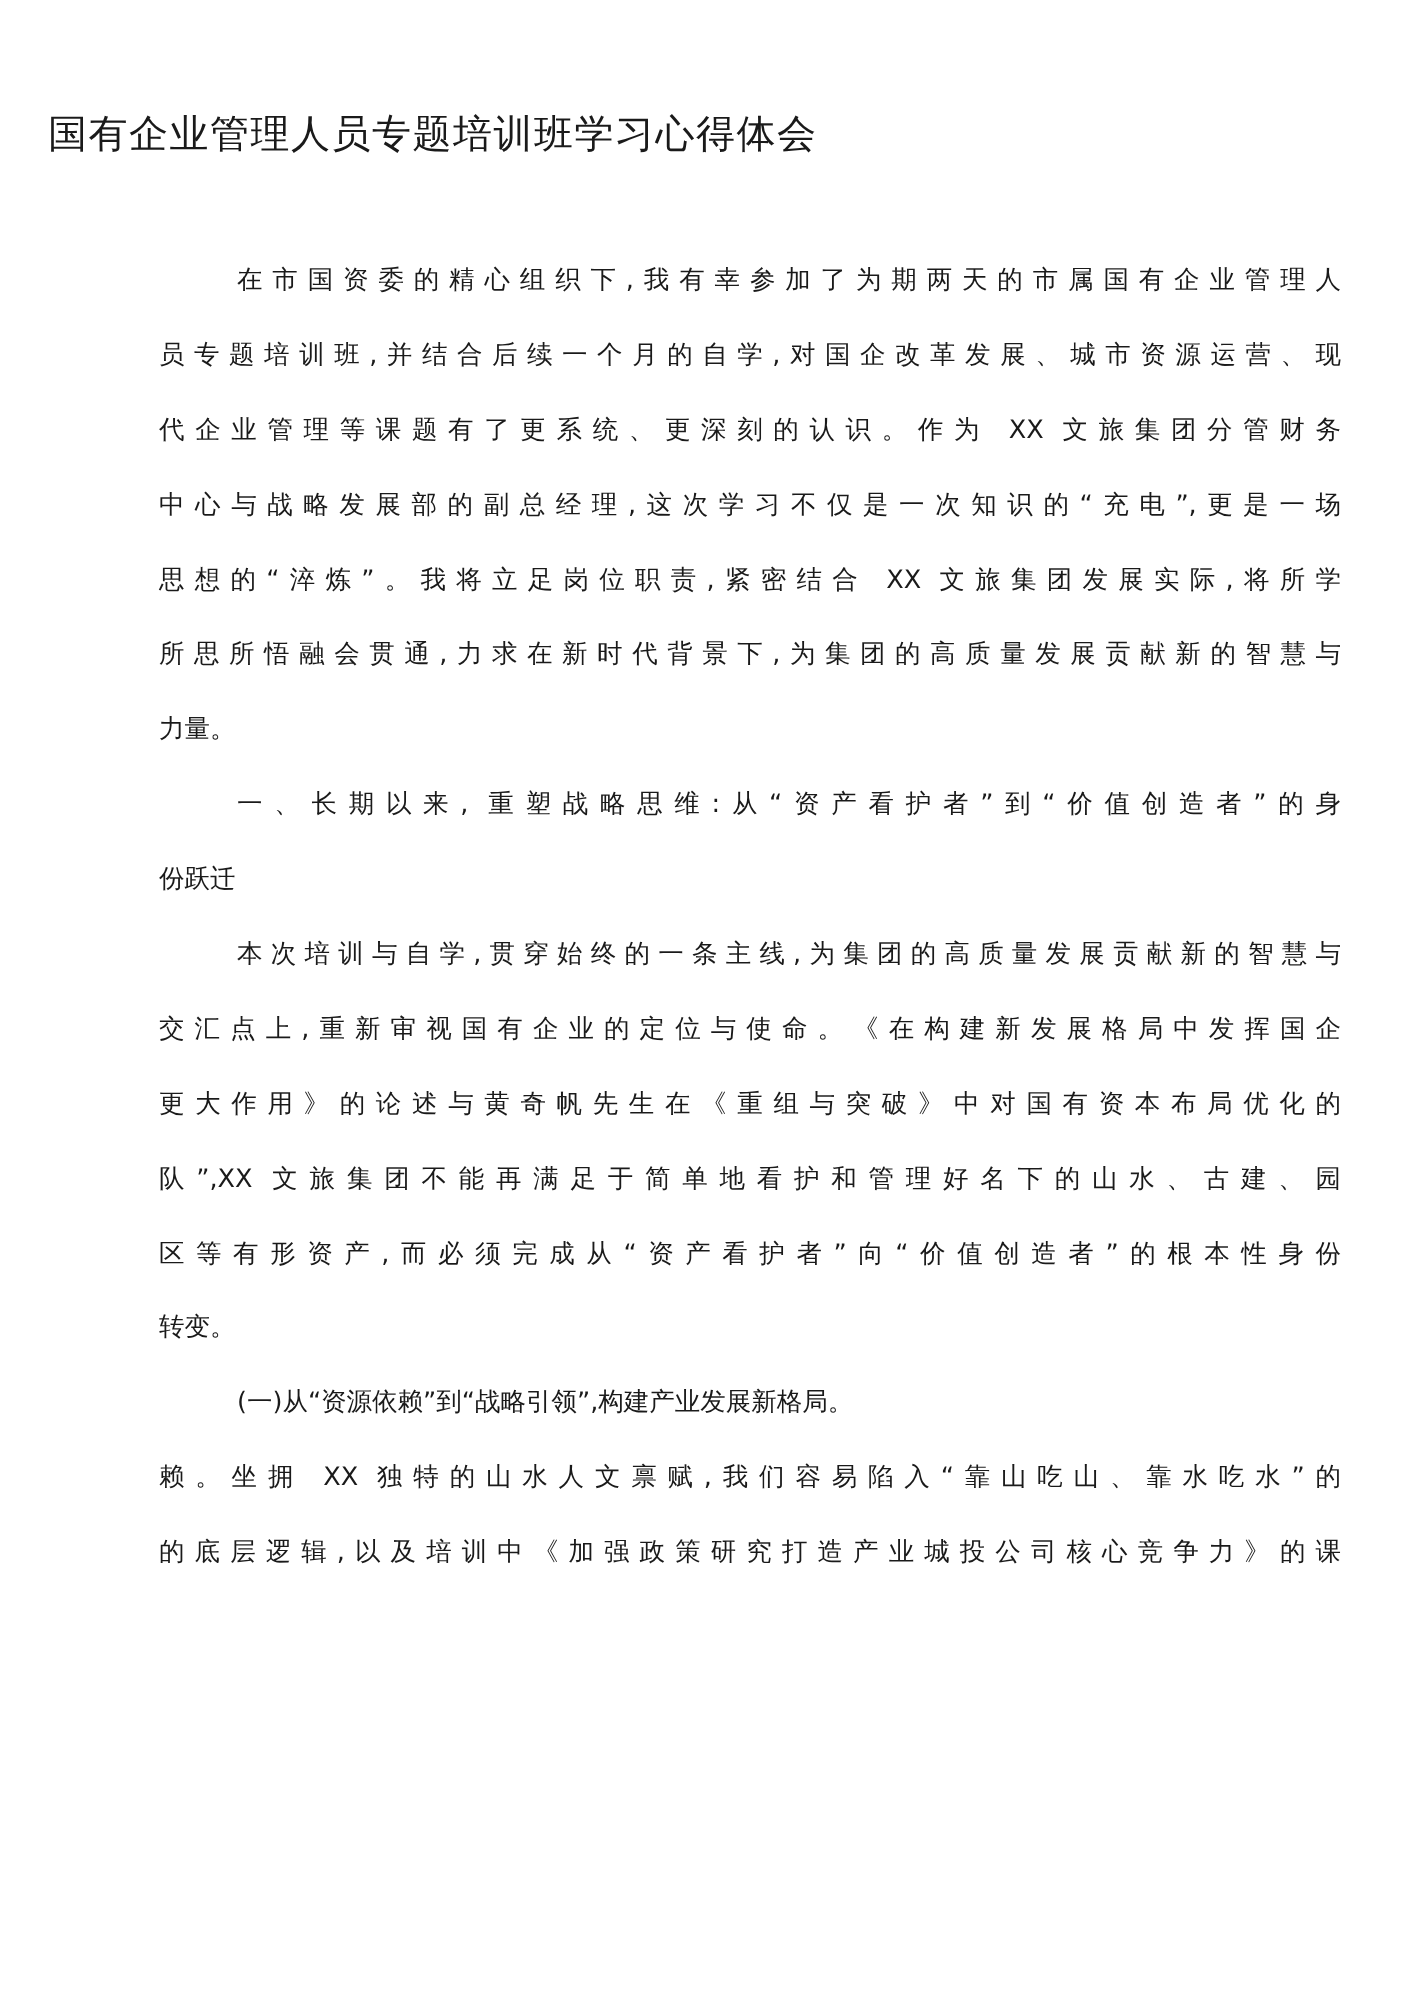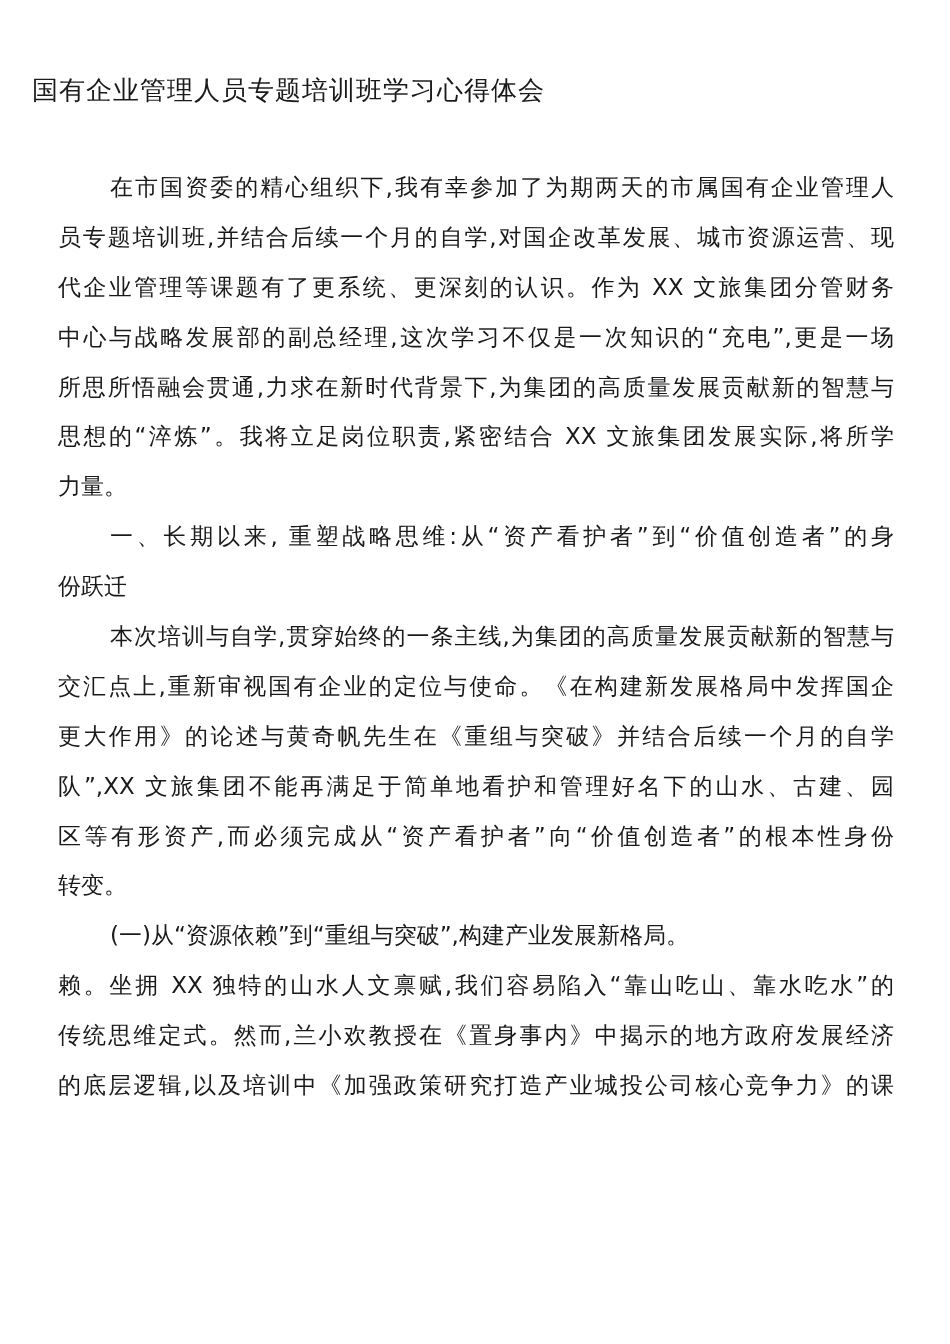--- a/index.html
+++ b/index.html
@@ -39,25 +39,26 @@
     }
     .body {
       position: absolute;
       left: 58px;
       top: 166px;
       width: 836px;
     }
     .line {
       height: 49.9px;
       line-height: 42px;
-      font-size: 23px;
+      font-size: 17px;
       white-space: nowrap;
       text-align: justify;
       text-align-last: justify;
       overflow: visible;
+      margin-left: 48px;
     }
     .line.indent {
       padding-left: 52px;
     }
     .line.last {
       text-align-last: left;
     }
   </style>
 </head>
 <body>
@@ -65,34 +66,33 @@
 <div class="page">
 
   <h1 class="title">国有企业管理人员专题培训班学习心得体会</h1>
 
   <div class="body">
 
     <div class="line indent">在市国资委的精心组织下,我有幸参加了为期两天的市属国有企业管理人</div>
     <div class="line">员专题培训班,并结合后续一个月的自学,对国企改革发展、城市资源运营、现</div>
     <div class="line">代企业管理等课题有了更系统、更深刻的认识。作为 XX 文旅集团分管财务</div>
     <div class="line">中心与战略发展部的副总经理,这次学习不仅是一次知识的“充电”,更是一场</div>
+    <div class="line">思想的“淬炼”。我将立足岗位职责,紧密结合 XX 文旅集团发展实际,将所学</div>
     <div class="line">所思所悟融会贯通,力求在新时代背景下,为集团的高质量发展贡献新的智慧与</div>
-    <div class="line">思想的“淬炼”。我将立足岗位职责,紧密结合 XX 文旅集团发展实际,将所学</div>
     <div class="line last">力量。</div>
 
     <div class="line indent">一、长期以来, 重塑战略思维:从“资产看护者”到“价值创造者”的身</div>
     <div class="line last">份跃迁</div>
 
     <div class="line indent">本次培训与自学,贯穿始终的一条主线,为集团的高质量发展贡献新的智慧与</div>
     <div class="line">交汇点上,重新审视国有企业的定位与使命。《在构建新发展格局中发挥国企</div>
-    <div class="line">更大作用》的论述与黄奇帆先生在《重组与突破》并结合后续一个月的自学</div>
+    <div class="line">更大作用》的论述与黄奇帆先生在《重组与突破》中对国有资本布局优化的</div>
     <div class="line">队”,XX 文旅集团不能再满足于简单地看护和管理好名下的山水、古建、园</div>
     <div class="line">区等有形资产,而必须完成从“资产看护者”向“价值创造者”的根本性身份</div>
     <div class="line last">转变。</div>
 
-    <div class="line indent last">(一)从“资源依赖”到“重组与突破”,构建产业发展新格局。</div>
+    <div class="line indent last">(一)从“资源依赖”到“战略引领”,构建产业发展新格局。</div>
 
     <div class="line">赖。坐拥 XX 独特的山水人文禀赋,我们容易陷入“靠山吃山、靠水吃水”的</div>
-    <div class="line">传统思维定式。然而,兰小欢教授在《置身事内》中揭示的地方政府发展经济</div>
     <div class="line">的底层逻辑,以及培训中《加强政策研究打造产业城投公司核心竞争力》的课</div>
 
   </div>
 </div>
 
 </body></html>

